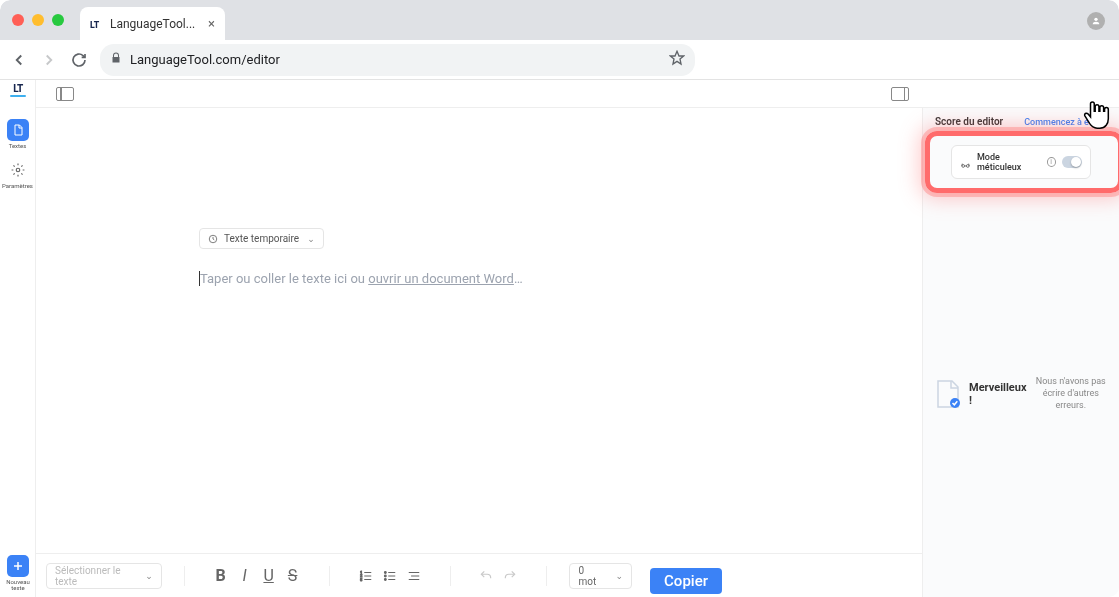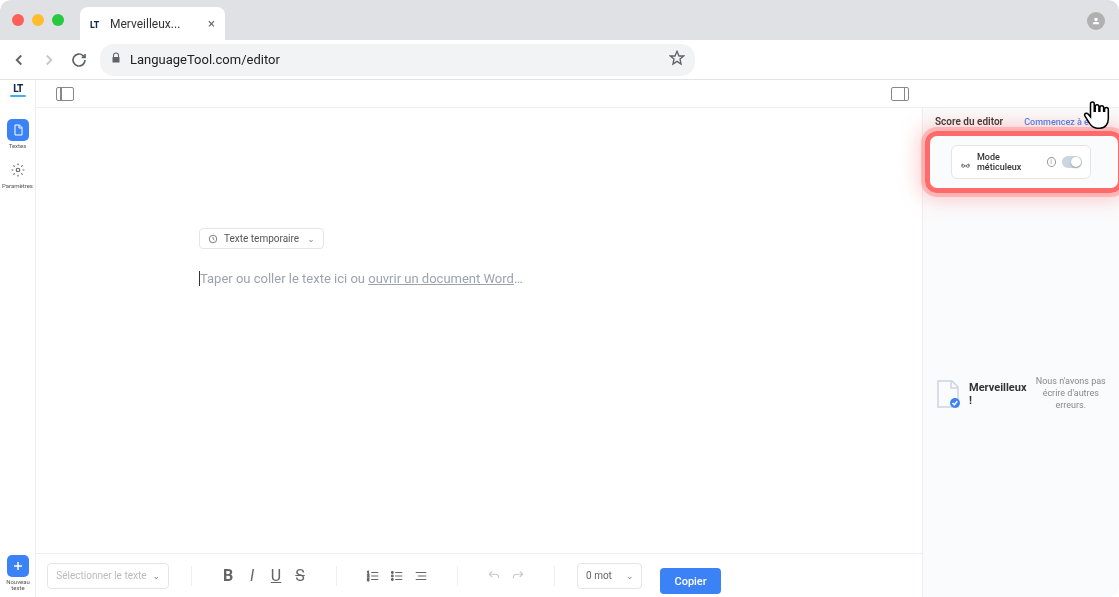--- a/index.html
+++ b/index.html
@@ -57,21 +57,21 @@
   .placeholder-row .wlink { text-decoration: underline; }
   
   
   .bottom-bar { position:absolute; left:36px; right:197px; bottom:0; height:44px; border-top:1px solid #eee; display:flex; align-items:center; padding:0 200px 0 10px; gap:18px; background:#fff; justify-content:center;}
   .sel-chip { border:1px solid #e5e5e5; border-radius:4px; height:26px; display:flex; align-items:center; padding:0 8px; font-size:10px; color:#bbb; gap:4px;}
   .tb-group { display:flex; align-items:center; gap:8px; margin:0 6px;}
   .tb-ico { width:16px; height:16px; color:#666; display:flex; align-items:center; justify-content:center;}
   .tb-ico.dis { opacity:.35; }
   .sep { width:1px; height:20px; background:#eee; margin:0 4px;}
   .wc-chip { border:1px solid #e5e5e5; border-radius:4px; height:26px; display:flex; align-items:center; padding:0 8px; font-size:10px; color:#666; gap:12px; min-width:60px;}
-  .copy-btn { background:#3b82f6; color:#fff; border:none; border-radius:4px; height:26px; padding:0 14px; font-size:11px; font-weight:500;margin-top:11px;}
+  .copy-btn { background:#3b82f6; color:#fff; border:none; border-radius:4px; height:26px; padding:0 14px; font-size:15px; font-weight:500;margin-top:11px;}
   
   
   .right-panel { width:197px; border-left:1px solid #eee; background:#fafbfc; display:flex; flex-direction:column; padding-top:28px; position:relative;}
   .rp-top-row { position:absolute; top:4px; left:0; right:0; height:24px; display:flex; align-items:center; padding:0 10px;}
   .flag { width:14px; height:14px; border-radius:50%; background: linear-gradient(90deg,#002395 33%,#fff 33% 66%,#ed2939 66%); border:1px solid #ddd; }
   .lang-label { font-size:10px; color:#444; margin-left:6px;}
   .lang-chev { font-size:8px; color:#888; margin-left:3px;}
   .kebab { margin-left:auto; color:#888; font-size:12px; letter-spacing:1px; transform:rotate(90deg);}
   
   .rp-score-row { display:flex; align-items:center; justify-content:space-between; padding:8px 12px 6px; }
@@ -103,21 +103,21 @@
     <div class="dot red"></div>
     <div class="dot yellow"></div>
     <div class="dot green"></div>
   </div>
   <div class="tab">
     <span class="tab-fav">
       <svg viewBox="0 0 16 16">
           <text x="0" y="12" font-size="10" font-weight="800" fill="#18274f">LT</text>
         </svg>
     </span>
-    <span class="tab-title">Merveilleux...</span>
+    <span class="tab-title">LanguageTool...</span>
     <span class="tab-close">×</span>
   </div>
   <div class="profile-dot">
     <svg viewBox="0 0 24 24">
         <circle cx="12" cy="8" r="4"></circle>
         <path d="M4 20c0-4 4-6 8-6s8 2 8 6"></path>
       </svg>
   </div>
 </div>
 

